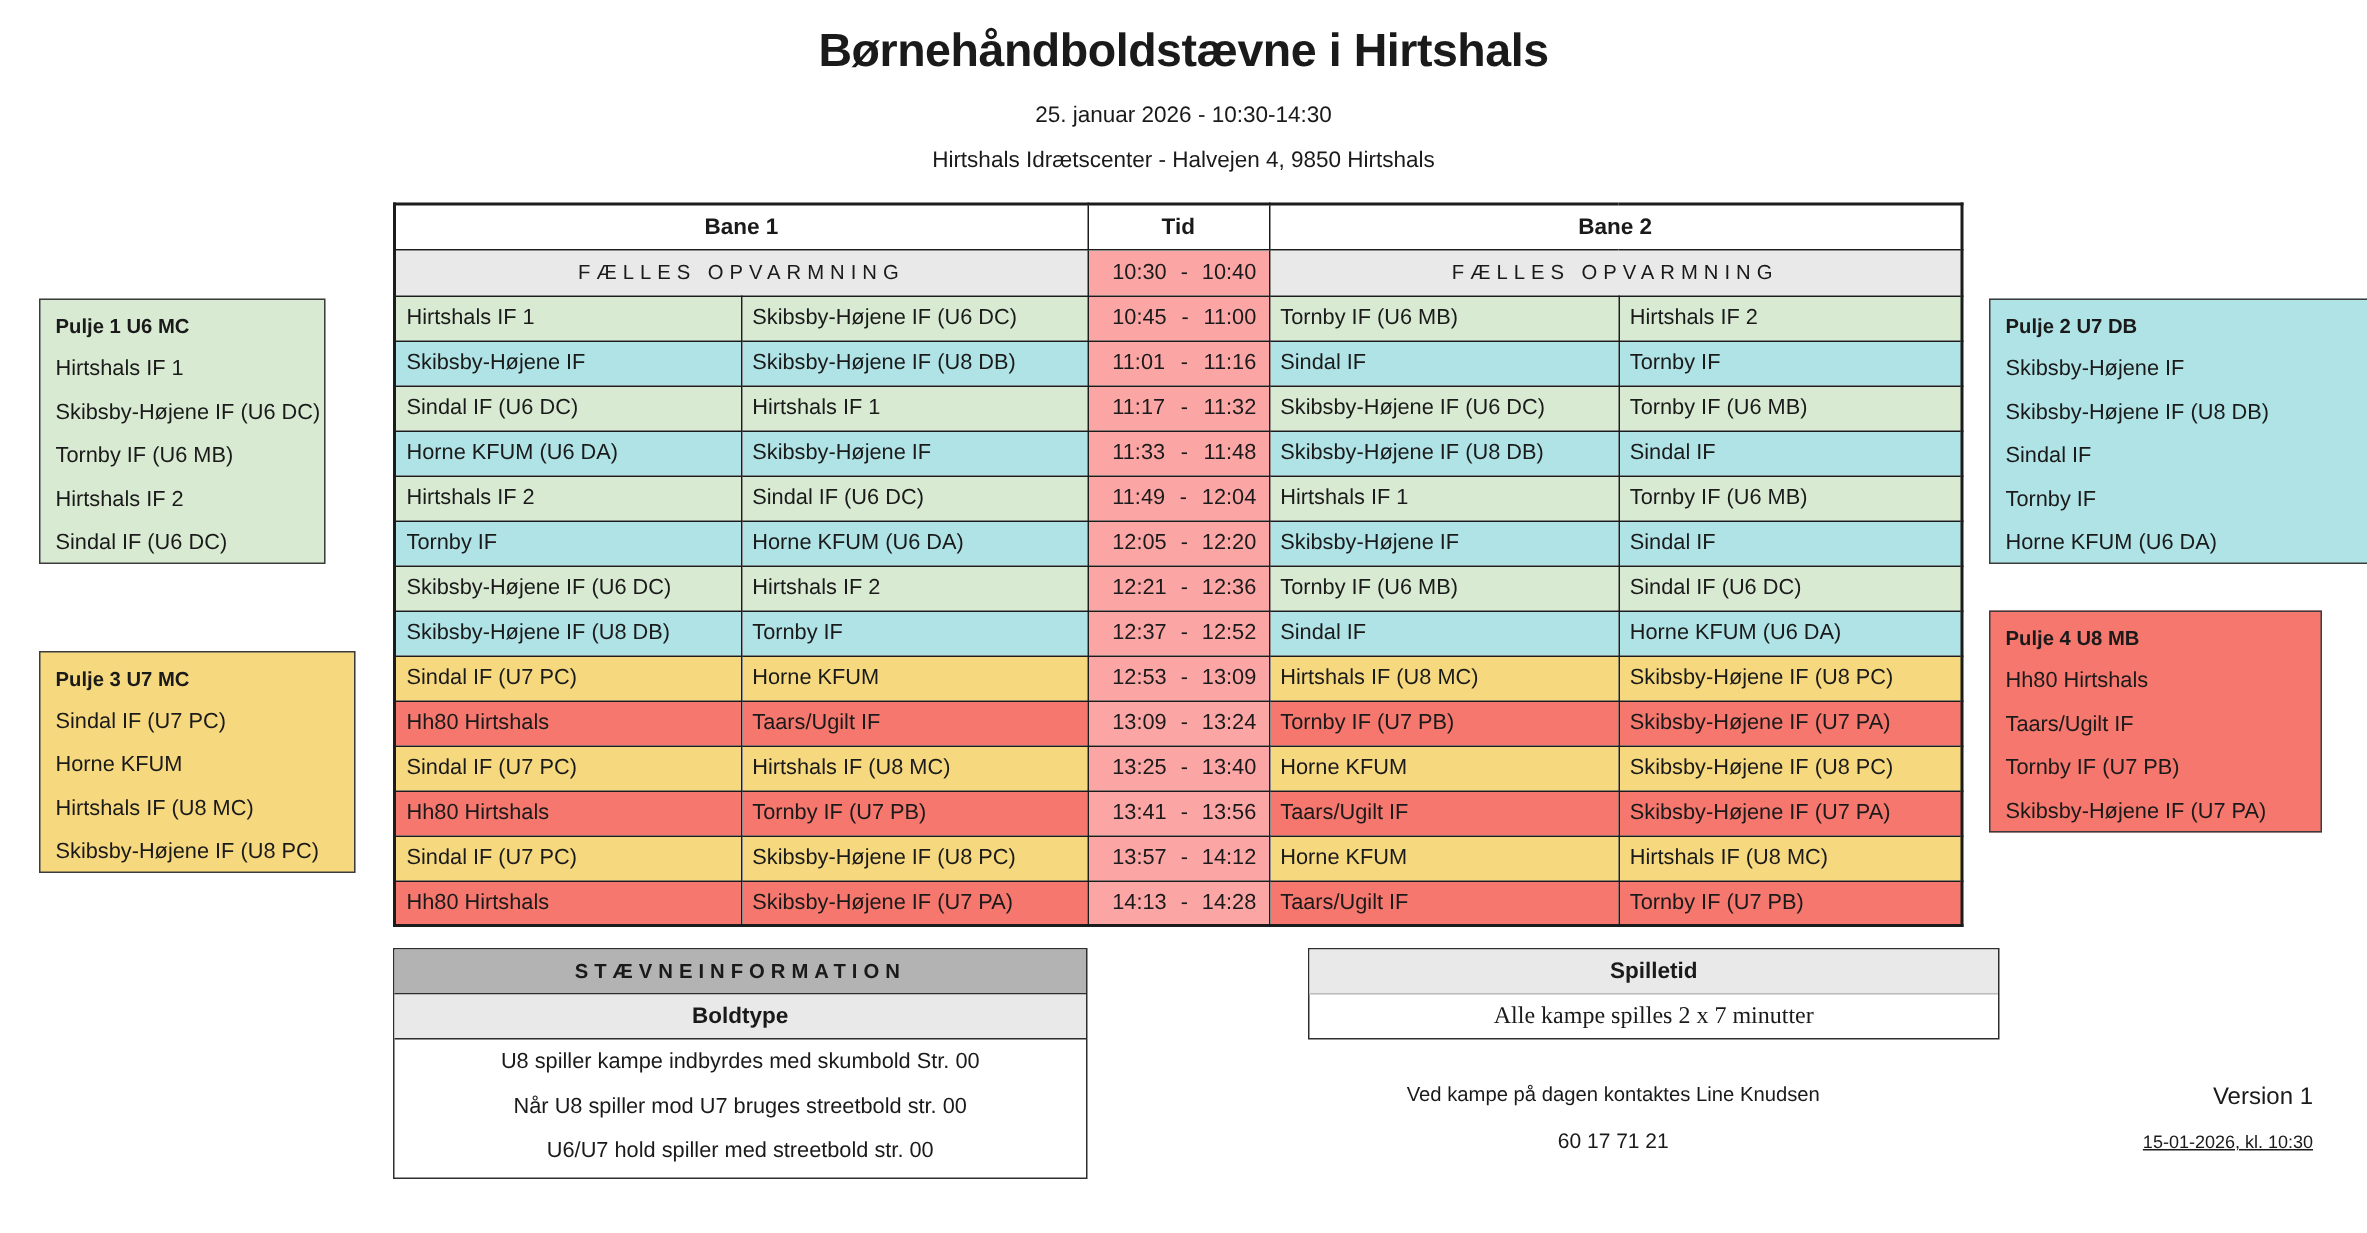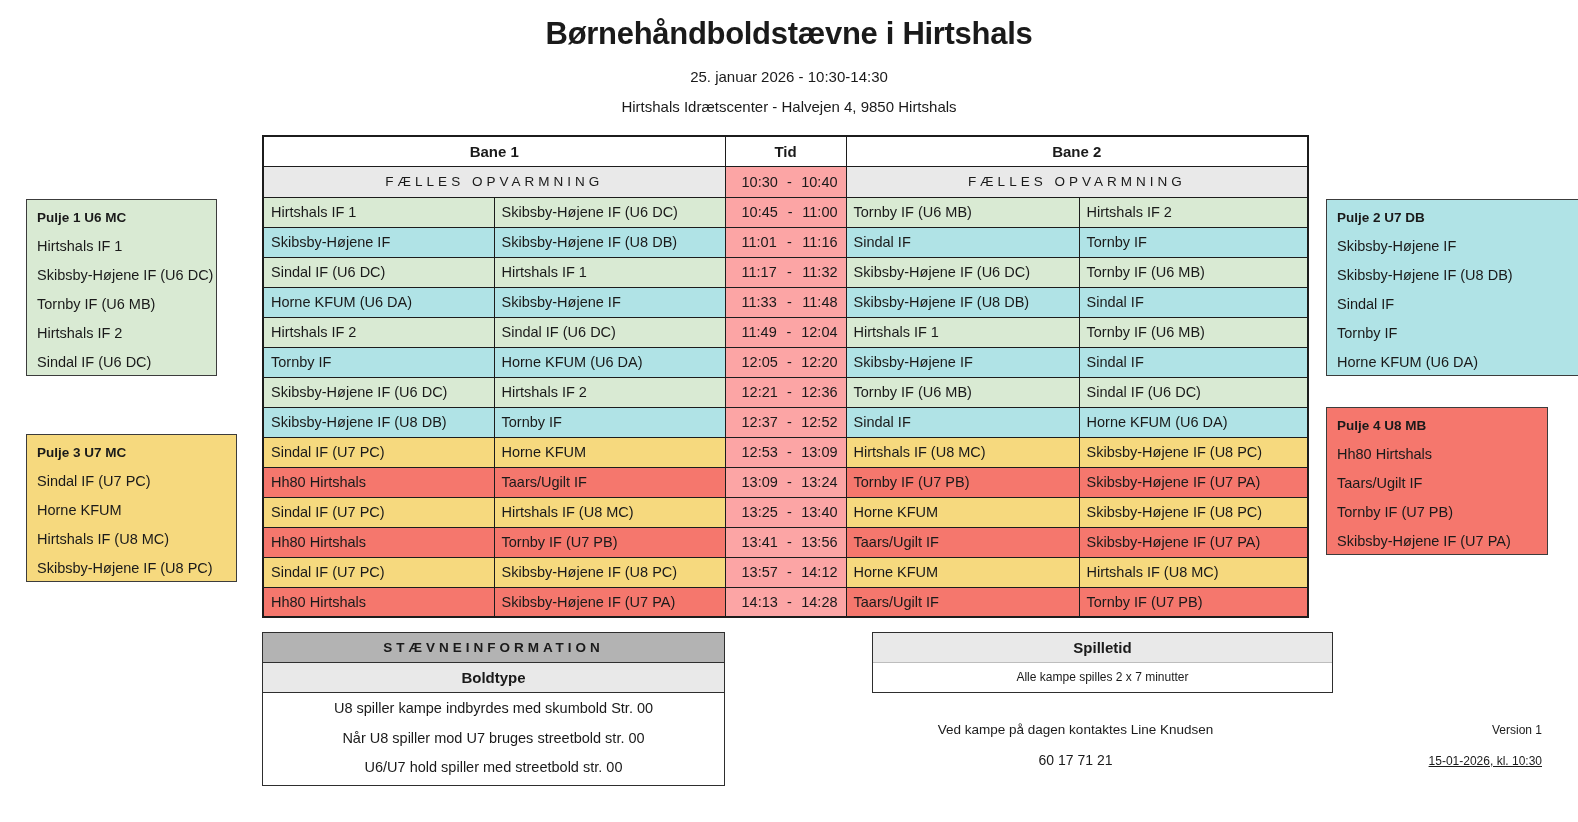--- a/index.html
+++ b/index.html
@@ -74,26 +74,26 @@
   
   .spilletid-box {
     position:absolute; left:845px; top:632px; width:461px;
     border:1.5px solid #2e2e2e; background:#ffffff;margin-left:27px;
   }
   .spilletid-header {
     height:30px; line-height:30px; background:#e9e9e9;
     font-weight:bold; font-size:15px; text-align:center;
     border-bottom:1px solid #bdbdbd;
   }
-  .spilletid-body { height:29px; line-height:29px; text-align:center; font-size:12px; }
+  .spilletid-body { height:29px; line-height:29px; text-align:center; font-size:16px;font-family:Liberation Serif, serif; }
 
   
   .contact-line { position:absolute; left:845px; width:461px; top:722px; text-align:center; font-size:13.5px; }
   .phone-line   { position:absolute; left:845px; width:461px; top:752px; text-align:center; font-size:14px; }
-  .version-line   { position:absolute; right:36px; top:723px; text-align:right; font-size:12px; }
+  .version-line   { position:absolute; right:36px; top:723px; text-align:right; font-size:16px; }
   .timestamp-line { position:absolute; right:36px; top:754px; text-align:center; font-size:12px;text-decoration:underline; }
 </style>
 </head>
 <body>
 
 <div class="page-title">Børnehåndboldstævne i Hirtshals</div>
 <div class="sub-line date-line">25. januar 2026 - 10:30-14:30</div>
 <div class="sub-line venue-line">Hirtshals Idrætscenter - Halvejen 4, 9850 Hirtshals</div>
 
 <table class="schedule">

